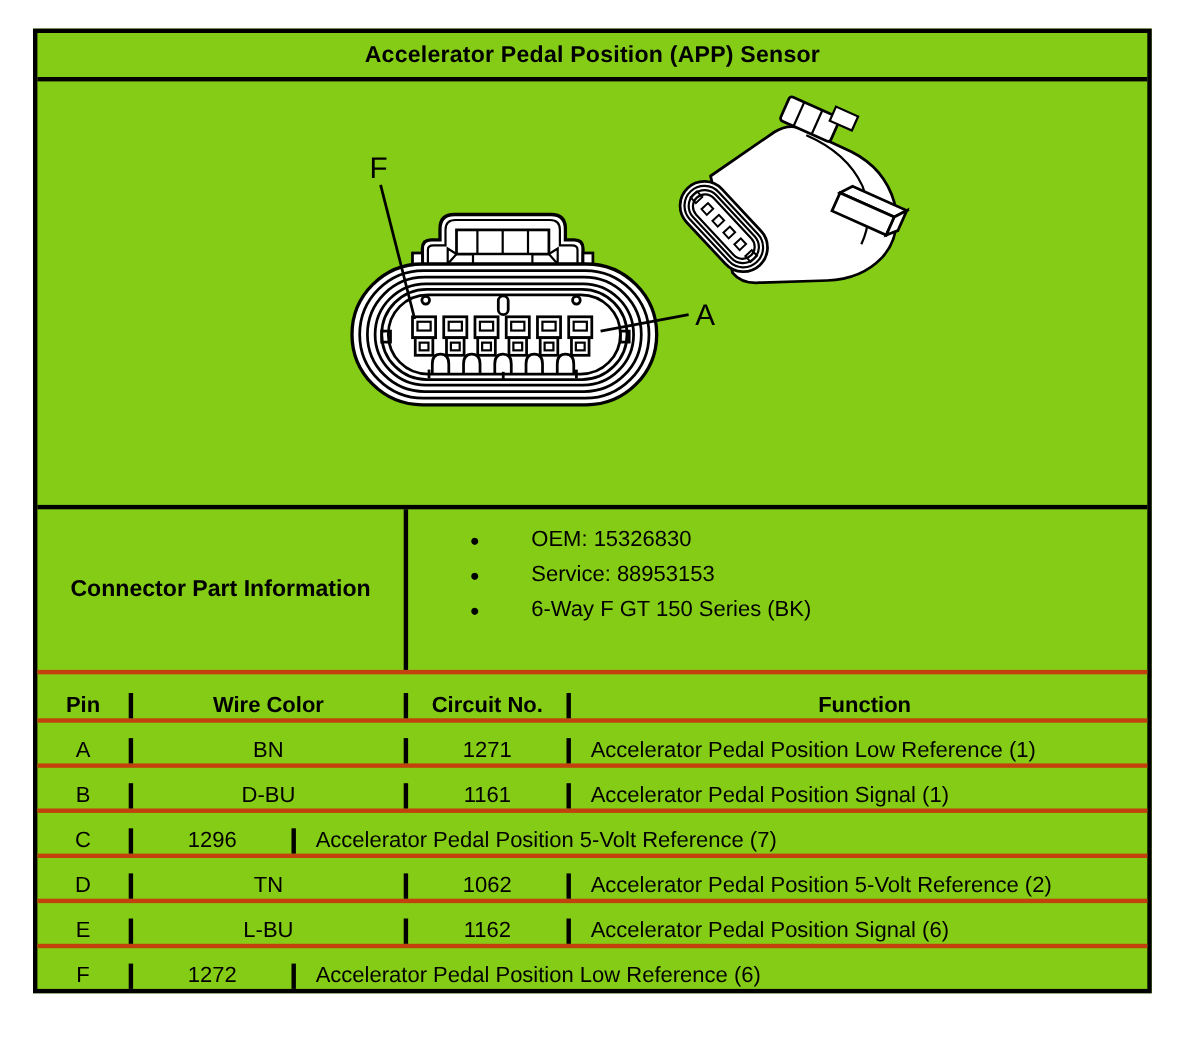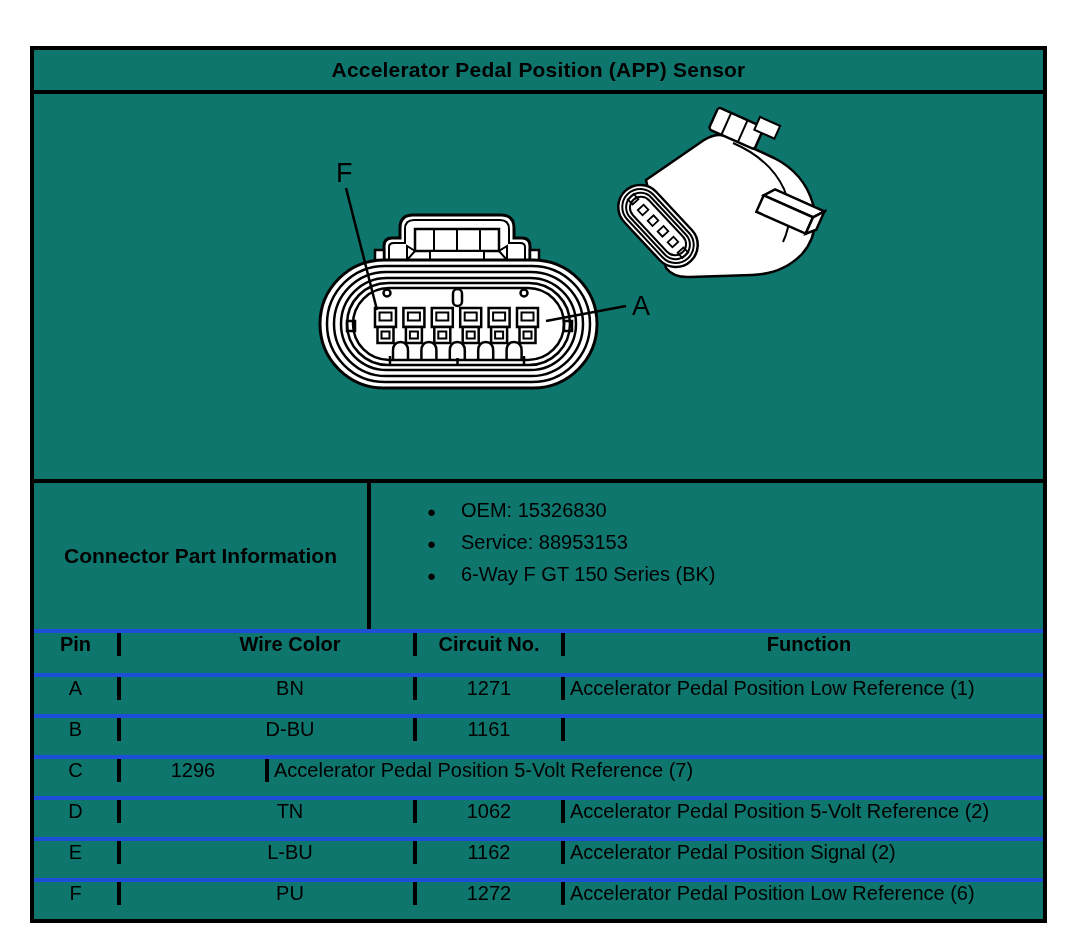--- a/index.html
+++ b/index.html
@@ -1,48 +1,48 @@
 <!DOCTYPE html>
 <html><head>
 <meta charset="utf-8">
 <style>
   html,body{margin:0;padding:0;background:#ffffff;}
   .page{
     position:relative;width:1088px;height:948px;background:#ffffff;
     font-family:"Liberation Sans","DejaVu Sans",sans-serif;color:#000;
   }
   .doc{
-    position:absolute;left:30px;top:46px;width:1009px;
-    border:4px solid #000;background:#0f766e;
+    position:absolute;left:30px;top:26px;width:1009px;
+    border:4px solid #000;background:#84cc16;
   }
   .title-row{
     height:40px;display:flex;align-items:center;justify-content:center;
     font-size:21px;font-weight:bold;letter-spacing:0.2px;
   }
   .drawing-area{
     border-top:4px solid #000;height:385px;position:relative;overflow:hidden;
   }
   .drawing-area svg{display:block;}
   .cpi-row{border-top:4px solid #000;display:flex;height:146px;}
   .cpi-label{
     width:333px;border-right:4px solid #000;flex:none;
     display:flex;align-items:center;justify-content:center;
     font-size:21px;font-weight:bold;text-align:left;
   }
   .cpi-bullets{flex:1;padding-top:12px;}
   .bullet-line{display:flex;align-items:baseline;line-height:31px;font-size:20px;}
   .bullet-dot{margin-left:56px;width:14px;flex:none;font-size:15px;}
-  .bullet-text{margin-left:20px;white-space:nowrap;}
-  .trow{display:flex;border-top:4px solid #1d4ed8;height:37px;align-items:flex-start;}
+  .bullet-text{margin-left:42px;white-space:nowrap;}
+  .trow{display:flex;border-top:4px solid #c2410c;height:37px;align-items:flex-end;}
   .trow.header{height:40px;font-weight:bold;}
   .cell{display:flex;align-items:center;justify-content:center;font-size:20px;overflow:hidden;white-space:nowrap;}
   .c-pin{width:83px;border-right:4px solid #000;flex:none;}
-  .c-wire{width:246px;border-right:4px solid #000;flex:none;padding-left:46px;}
+  .c-wire{width:246px;border-right:4px solid #000;flex:none;}
   .c-circuit{width:144px;border-right:4px solid #000;flex:none;}
-  .c-func{flex:1;justify-content:flex-start;padding-left:5px;}
+  .c-func{flex:1;justify-content:flex-start;padding-left:18px;}
   .trow.header .c-func{justify-content:center;padding-left:10px;}
   .diag-line{stroke:#000;fill:none;}
   .diag-fill{stroke:#000;fill:#fff;}
   .callout{font-size:27px;font-family:"Liberation Sans","DejaVu Sans",sans-serif;}
 </style>
 </head>
 <body>
 
 <div class="page">
   <div class="doc">
@@ -205,40 +205,40 @@
       <div class="trow">
         <div class="cell c-pin">A</div>
         <div class="cell c-wire">BN</div>
         <div class="cell c-circuit">1271</div>
         <div class="cell c-func">Accelerator Pedal Position Low Reference (1)</div>
       </div>
       <div class="trow">
         <div class="cell c-pin">B</div>
         <div class="cell c-wire">D-BU</div>
         <div class="cell c-circuit">1161</div>
+        <div class="cell c-func">Accelerator Pedal Position Signal (1)</div>
       </div>
       <div class="trow">
         <div class="cell c-pin">C</div>
         <div class="cell c-circuit">1296</div>
         <div class="cell c-func">Accelerator Pedal Position 5-Volt Reference (7)</div>
       </div>
       <div class="trow">
         <div class="cell c-pin">D</div>
         <div class="cell c-wire">TN</div>
         <div class="cell c-circuit">1062</div>
         <div class="cell c-func">Accelerator Pedal Position 5-Volt Reference (2)</div>
       </div>
       <div class="trow">
         <div class="cell c-pin">E</div>
         <div class="cell c-wire">L-BU</div>
         <div class="cell c-circuit">1162</div>
-        <div class="cell c-func">Accelerator Pedal Position Signal (2)</div>
+        <div class="cell c-func">Accelerator Pedal Position Signal (6)</div>
       </div>
       <div class="trow">
         <div class="cell c-pin">F</div>
-        <div class="cell c-wire">PU</div>
         <div class="cell c-circuit">1272</div>
         <div class="cell c-func">Accelerator Pedal Position Low Reference (6)</div>
       </div>
     </div>
 
   </div>
 </div>
 
 </body></html>

